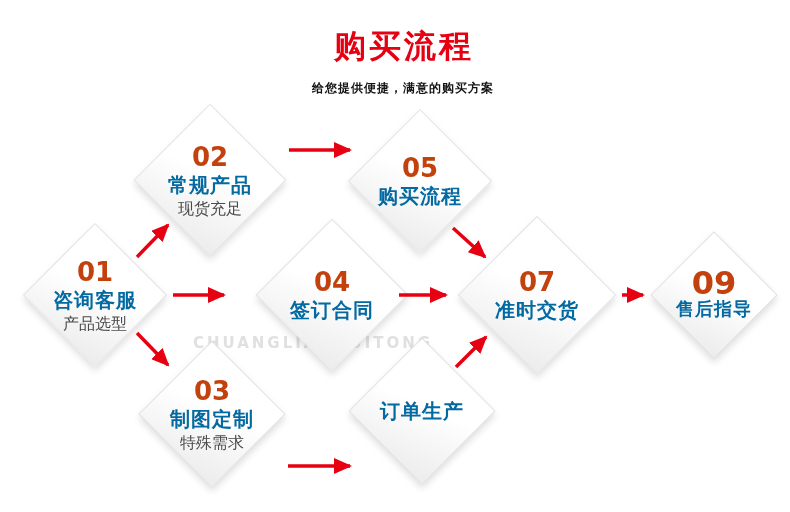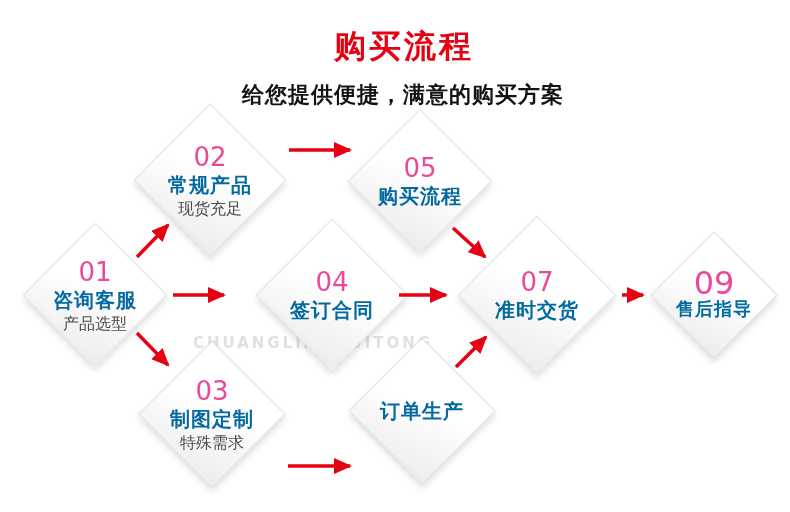--- a/index.html
+++ b/index.html
@@ -4,21 +4,21 @@
 <style>
   html,body{margin:0;padding:0;}
   body{
     width:790px;height:512px;position:relative;background:#ffffff;
     font-family:"DejaVu Sans","Liberation Sans",sans-serif;overflow:hidden;
   }
 
   
   .header{position:absolute;top:14px;left:0;width:100%;text-align:center;z-index:3;}
   .header h1{margin:11px;font-size:32px;font-weight:bold;color:#e60012;letter-spacing:3px;padding-left:18px;}
-  .header p{margin:11px 0 0;font-size:22px;font-weight:bold;color:#141414;letter-spacing:1px;padding-left:16px;}
+  .header p{margin:11px 0 0;font-size:12px;font-weight:bold;color:#141414;letter-spacing:1px;padding-left:16px;}
 
   
   .watermark{
     position:absolute;left:313px;top:312px;transform:translate(-50%,-50%);
     z-index:0;display:flex;flex-direction:column;align-items:center;
   }
   .wm-logo{width:32px;height:32px;border:7px solid #e4e4e4;transform:rotate(45deg);margin-bottom:16px;}
   .wm-text{font-size:15px;font-weight:bold;letter-spacing:3px;color:#e0e0e0;white-space:nowrap;}
 
   
@@ -27,21 +27,21 @@
     display:flex;flex-direction:column;align-items:center;justify-content:center;z-index:1;
   }
   .diamond{
     position:absolute;left:50%;top:50%;width:var(--d);height:var(--d);
     transform:translate(-50%,-50%) rotate(45deg);
     background:linear-gradient(160deg,#ffffff 45%,#ececec 100%);
     border:1px solid #e2e2e2;
     box-shadow:3px 3px 7px rgba(0,0,0,0.13);
   }
   .node-content{position:relative;text-align:center;}
-  .num{font-size:26px;font-weight:normal;color:#ec4899;line-height:30px;}
+  .num{font-size:26px;font-weight:bold;color:#c2410c;line-height:30px;}
   .label{font-size:20px;font-weight:bold;color:#0369a1;line-height:27px;letter-spacing:1px;white-space:nowrap;}
   .sublabel{font-size:16px;color:#4a4a4a;line-height:19px;white-space:nowrap;}
   .sublabel:empty{display:none;}
   .node.small .num{font-size:32px;line-height:28px;}
   .node.small .label{font-size:18px;line-height:24px;}
 
   
   .arrows{position:absolute;left:0;top:0;z-index:2;pointer-events:none;}
 </style>
 </head>

